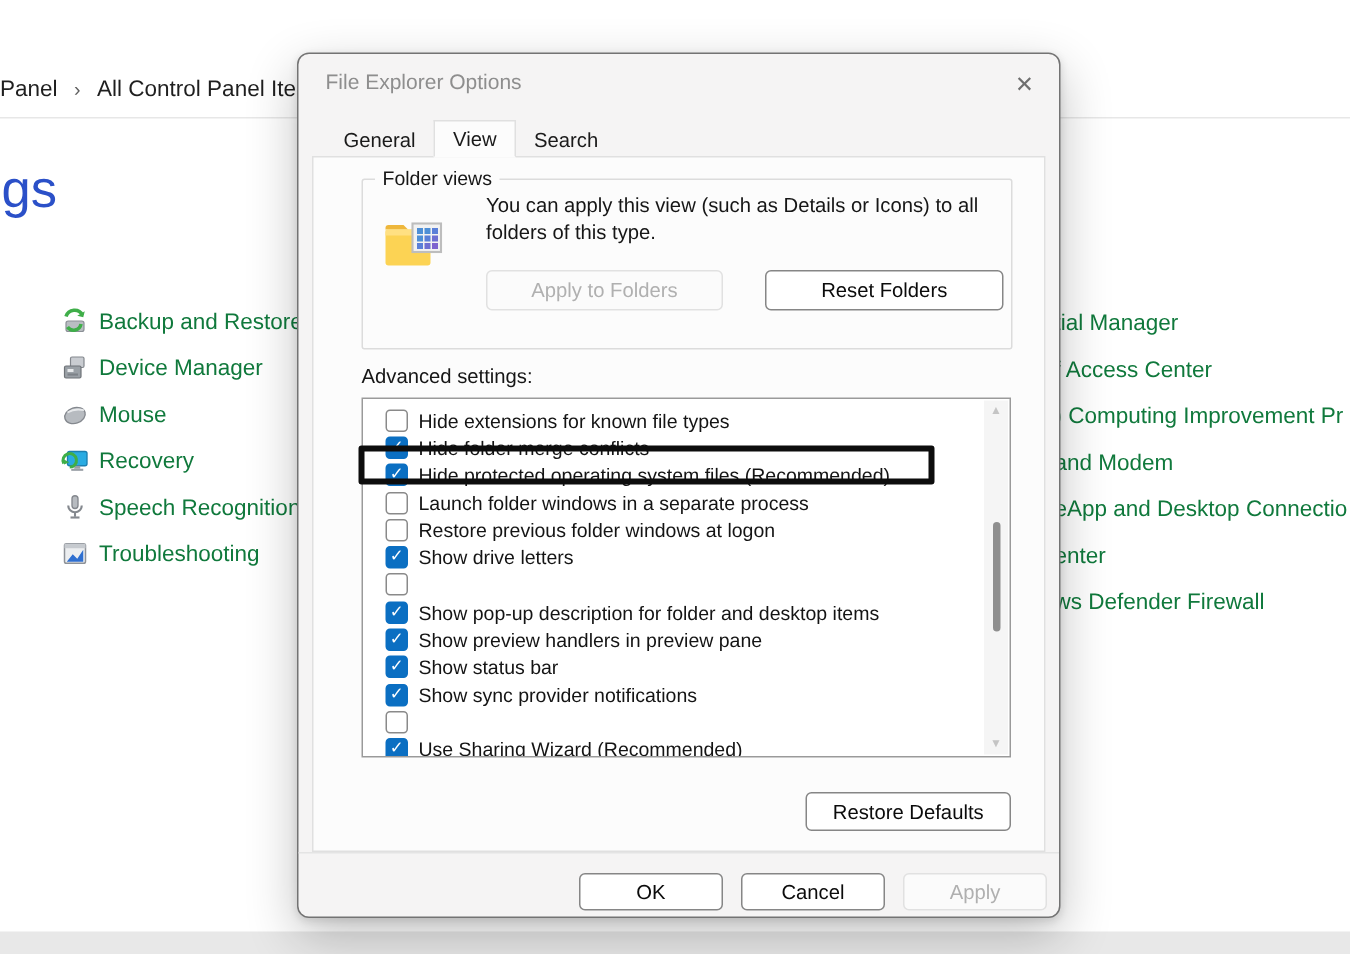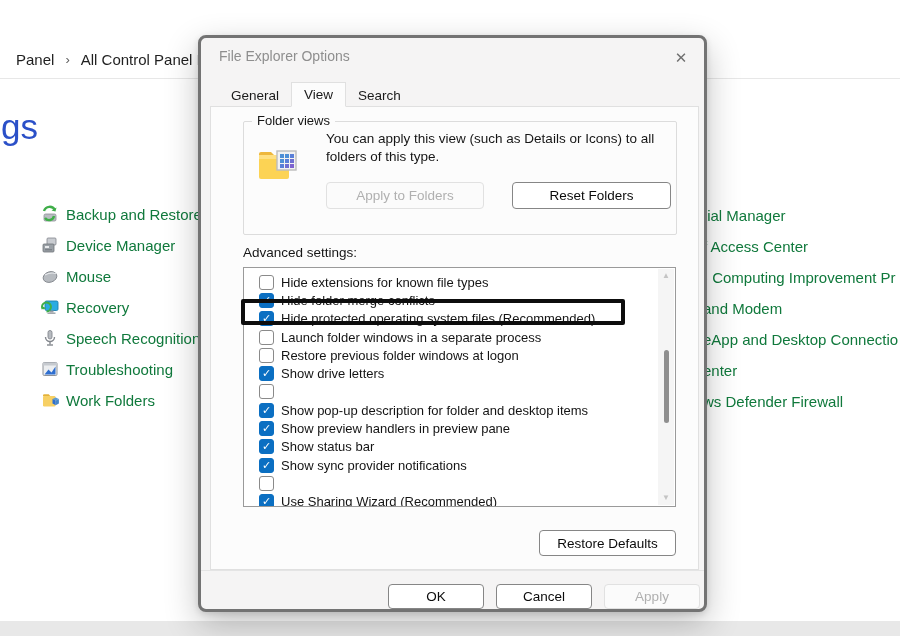--- a/index.html
+++ b/index.html
@@ -7,21 +7,21 @@
   body {
     font-family:"Liberation Sans", sans-serif;
     background:#ffffff;
     position:relative;
   }
 
   
   .breadcrumb {
     position:absolute; left:0; top:47; top:47px; height:24px;
     display:flex; align-items:center; gap:11px;
-    font-size:15px; color:#1f1f1f; white-space:nowrap;padding-left:16px;
+    font-size:15px; color:#1f1f1f; white-space:nowrap;
   }
   .breadcrumb .sep { color:#5f5f5f; font-size:13px; }
   .bc-divider { position:absolute; left:0; top:78px; width:900px; height:1px; background:#e7e7e7; }
 
   .heading-fragment {
     position:absolute; left:1px; top:107px;
     font-size:35px; color:var(--heading-blue,#2b50c8);
   }
 
   .cp-list { position:absolute; }
@@ -34,21 +34,21 @@
   }
   .cp-icon { width:20px; height:20px; flex:0 0 20px; display:inline-block; }
   .cp-icon svg { width:20px; height:20px; display:block; }
   .cp-label { font-size:15px; color:var(--link-green,#10793c); }
 
   .bottom-strip { position:absolute; left:0; top:621px; width:900px; height:15px; background:#e8e8e8; }
 
   
   .dialog {
     position:absolute; left:198px; top:35px; width:509px; height:577px;
-    background:#f5f4f4; border:3px solid #737373; border-radius:8px;
+    background:#f5f4f4; border:1px solid #737373; border-radius:8px;
     box-shadow:0 12px 34px rgba(0,0,0,.24), 0 2px 6px rgba(0,0,0,.12);
     z-index:10;
   }
   .dlg-title {
     position:absolute; left:18px; top:10px;
     font-size:14px; color:#8e8e8e;
   }
   .dlg-close {
     position:absolute; right:8px; top:6px; width:30px; height:28px;
     display:flex; align-items:center; justify-content:center;
@@ -202,34 +202,20 @@
     </div>
     <div class="cp-item">
       <span class="cp-icon">
         <svg viewBox="0 0 20 20">
           <rect x="3" y="3.5" width="14" height="13" rx="1.2" fill="#eceef0" stroke="#8e9298" stroke-width="1"></rect>
           <rect x="3" y="3.5" width="14" height="3" fill="#c6cacf"></rect>
           <path d="M4.5 15.5 l4-5 3 3 4-6 v8 z" fill="#2f6fd0"></path>
         </svg>
       </span>
       <span class="cp-label">Troubleshooting</span>
-    </div>
-    <div class="cp-item">
-      <span class="cp-icon">
-        <svg viewBox="0 0 20 20">
-          <path d="M3 5.5 q0-1.2 1.2-1.2 h4.6 l1.6 2 h-7.4 z" fill="#e4b23a"></path>
-          <rect x="3" y="6" width="12.5" height="10.5" rx="1.2" fill="#f7d064"></rect>
-          <g>
-            <path d="M12.5 9 l3.2-1.6 3.2 1.6 -3.2 1.6 z" fill="#5b9bd5"></path>
-            <path d="M12.5 9 v4.4 l3.2 1.8 v-4.6 z" fill="#2f6fd0"></path>
-            <path d="M18.9 9 v4.4 l-3.2 1.8 v-4.6 z" fill="#4585c9"></path>
-          </g>
-        </svg>
-      </span>
-      <span class="cp-label">Work Folders</span>
     </div>
   </div>
 <div class="cp-list" id="bg-right-list">
     <div class="cp-item">
       <span class="cp-label">tial Manager</span>
     </div>
     <div class="cp-item">
       <span class="cp-label">f Access Center</span>
     </div>
     <div class="cp-item">

